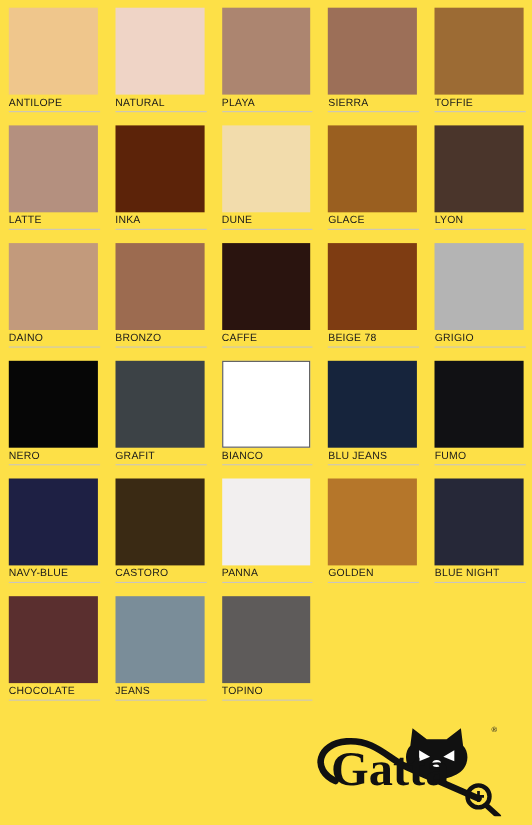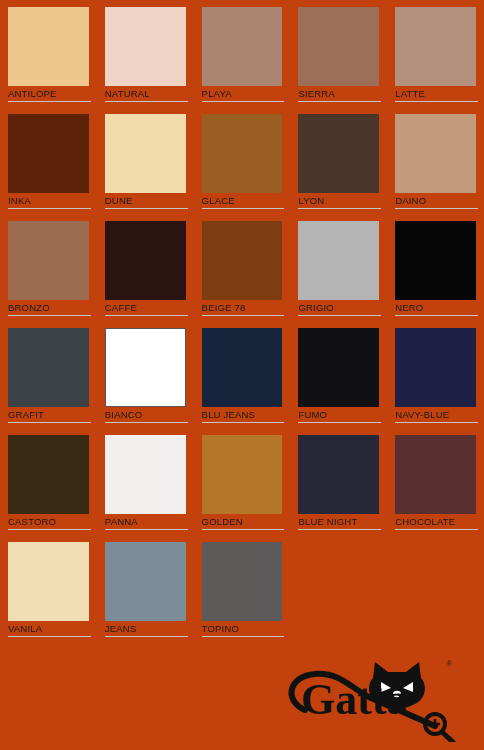--- a/index.html
+++ b/index.html
@@ -12,21 +12,21 @@
     height: 750px;
     overflow: hidden;
     font-family: "Liberation Sans", sans-serif;
     position: relative;
   }
 
   #chart {
     position: relative;
     width: 484px;
     height: 750px;
-    background: #c2410c;
+    background: #fde047;
   }
 
   .swatch-grid {
     position: absolute;
     left: 0;
     top: 0;
     width: 484px;
     display: flex;
     flex-wrap: wrap;
     align-content: flex-start;
@@ -105,20 +105,24 @@
       </div>
       <div class="cell r1">
         <div class="chip" style="background: rgb(172, 133, 112);"></div>
         <div class="cap">PLAYA<span class="rule"></span></div>
       </div>
       <div class="cell r2">
         <div class="chip" style="background: rgb(156, 111, 88);"></div>
         <div class="cap">SIERRA<span class="rule"></span></div>
       </div>
       <div class="cell r2">
+        <div class="chip" style="background: rgb(156, 107, 52);"></div>
+        <div class="cap">TOFFIE<span class="rule"></span></div>
+      </div>
+      <div class="cell r2">
         <div class="chip" style="background: rgb(180, 144, 127);"></div>
         <div class="cap">LATTE<span class="rule"></span></div>
       </div>
       <div class="cell r2">
         <div class="chip" style="background: rgb(92, 35, 9);"></div>
         <div class="cap">INKA<span class="rule"></span></div>
       </div>
       <div class="cell r3">
         <div class="chip" style="background: rgb(242, 220, 172);"></div>
         <div class="cap">DUNE<span class="rule"></span></div>
@@ -187,24 +191,20 @@
         <div class="chip" style="background: rgb(181, 118, 42);"></div>
         <div class="cap">GOLDEN<span class="rule"></span></div>
       </div>
       <div class="cell r6">
         <div class="chip" style="background: rgb(38, 40, 56);"></div>
         <div class="cap">BLUE NIGHT<span class="rule"></span></div>
       </div>
       <div class="cell r6">
         <div class="chip" style="background: rgb(90, 47, 47);"></div>
         <div class="cap">CHOCOLATE<span class="rule"></span></div>
-      </div>
-      <div class="cell r6">
-        <div class="chip" style="background: rgb(240, 221, 180);"></div>
-        <div class="cap">VANILA<span class="rule"></span></div>
       </div>
       <div class="cell r7">
         <div class="chip" style="background: rgb(122, 141, 153);"></div>
         <div class="cap">JEANS<span class="rule"></span></div>
       </div>
       <div class="cell r7">
         <div class="chip" style="background: rgb(94, 91, 90);"></div>
         <div class="cap">TOPINO<span class="rule"></span></div>
       </div>
     </div>

